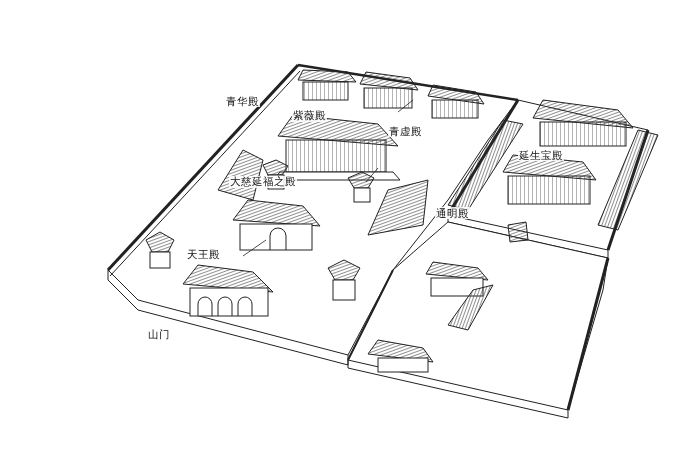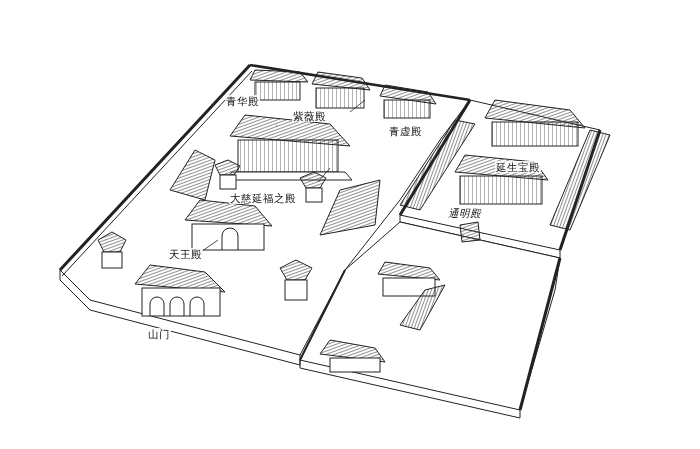--- a/index.html
+++ b/index.html
@@ -1,17 +1,17 @@
 <!DOCTYPE html>
 <html><head>
 <meta charset="utf-8">
 <style>
   html,body{margin:0;padding:0;background:#ffffff;}
   body{width:700px;height:449px;overflow:hidden;position:relative;font-family:"DejaVu Sans",sans-serif;}
-  #stage{position:absolute;left:0;top:0;width:580px;height:449px;}
+  #stage{position:absolute;left:0;top:0;width:580px;height:449px;padding-left:48px;}
   .lbl{position:absolute;font-size:10.5px;color:#111;background:rgba(255,255,255,0.85);padding:0 1px;line-height:12px;white-space:nowrap;letter-spacing:0.5px;}
 </style>
 </head>
 <body>
 
 <div id="stage">
 <svg width="700" height="449" viewBox="0 0 700 449" fill="#fff" stroke="#222" stroke-width="1">
   <defs>
     <pattern id="hatch" width="3" height="3" patternUnits="userSpaceOnUse" patternTransform="rotate(70)">
       <line x1="0" y1="0" x2="0" y2="3" stroke="#333" stroke-width="1.1"></line>
@@ -114,20 +114,20 @@
   </g>
 
   <g stroke="#222" stroke-width="0.8" fill="none">
     <line x1="318" y1="182" x2="330" y2="168"></line>
     <line x1="195" y1="256" x2="218" y2="240"></line>
     <line x1="350" y1="112" x2="365" y2="100"></line>
   </g>
 </svg>
 
 <div class="lbl" style="left:225px;top:95px;">青华殿</div>
-<div class="lbl" style="left:292px;top:110px;">紫薇殿</div>
+<div class="lbl" style="left:292px;top:110px;font-family:Liberation Serif, serif;">紫薇殿</div>
 <div class="lbl" style="left:388px;top:125px;">青虚殿</div>
-<div class="lbl" style="left:495px;top:149px;margin-top:12px;">延生宝殿</div>
-<div class="lbl" style="left:447px;top:207px;font-style:italic;">通明殿</div>
-<div class="lbl" style="left:229px;top:192px;">大慈延福之殿</div>
-<div class="lbl" style="left:168px;top:248px;">天王殿</div>
+<div class="lbl" style="left:518px;top:149px;">延生宝殿</div>
+<div class="lbl" style="left:435px;top:207px;">通明殿</div>
+<div class="lbl" style="left:229px;top:176px;font-family:Liberation Serif, serif;">大慈延福之殿</div>
+<div class="lbl" style="left:186px;top:248px;">天王殿</div>
 <div class="lbl" style="left:147px;top:328px;">山门</div>
 </div>
 
 </body></html>

